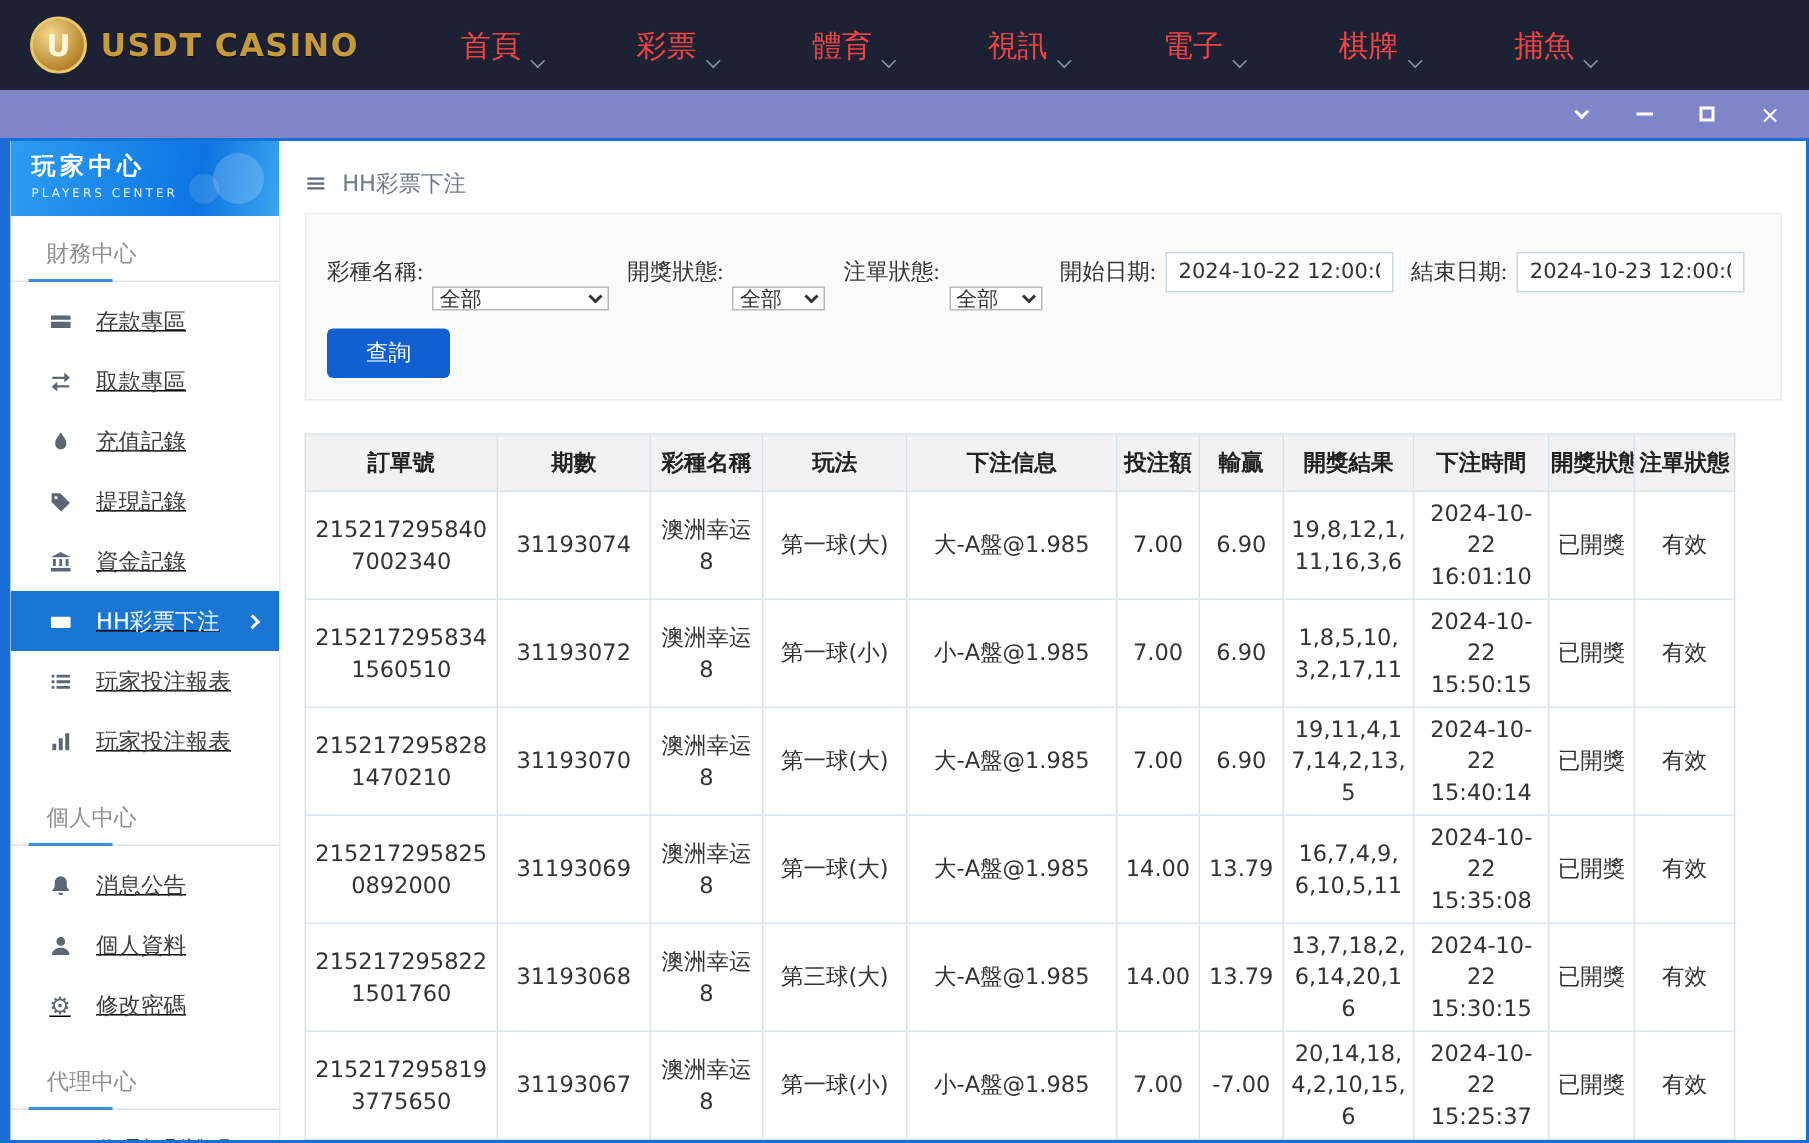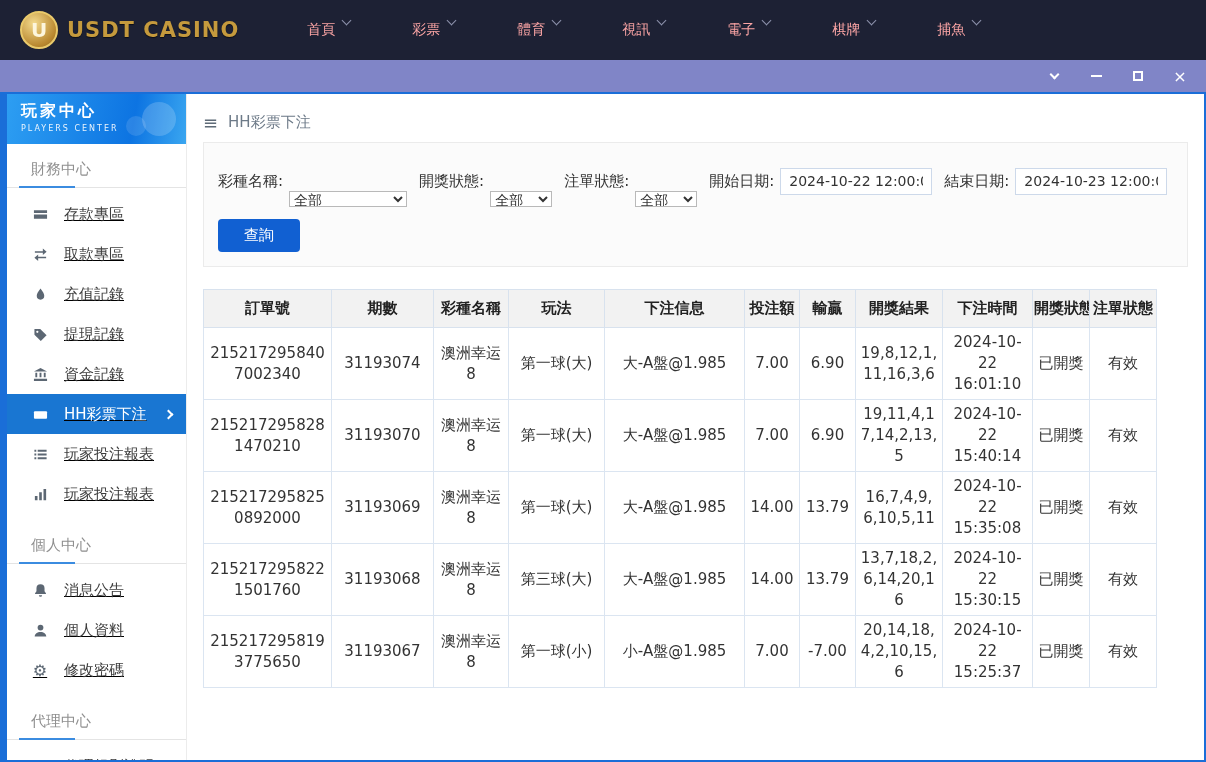--- a/index.html
+++ b/index.html
@@ -9,21 +9,21 @@
   
   .topbar { height:60px; background:#1d2134; display:flex; align-items:center; padding:0 20px; }
   .logo { display:flex; align-items:center; gap:9px; }
   .logo-coin { width:38px; height:38px; border-radius:50%;
     background:radial-gradient(circle at 35% 30%, #f3d98c, #b8872f 70%, #8a651f);
     border:2px solid #e9c96b; color:#fdf6dd; font-weight:bold; font-size:20px;
     display:flex; align-items:center; justify-content:center; }
   .logo-text { color:#c59a3d; font-size:21px; font-weight:800; letter-spacing:1px;
     text-shadow:0 1px 1px rgba(0,0,0,.6); }
   .topnav { display:flex; margin-left:68px; gap:62px; }
-  .nav-item { display:flex; align-items:flex-start; gap:8px; color:#fca5a5; font-size:14px; cursor:pointer; }
+  .nav-item { display:flex; align-items:flex-end; gap:8px; color:#ef4444; font-size:20px; cursor:pointer; }
   .chev { width:7px; height:7px; border-right:1.5px solid #8d92ac; border-bottom:1.5px solid #8d92ac;
     transform:rotate(45deg); margin-top:-4px; }
 
   
   .titlebar { height:32px; background:#8085c7; display:flex; align-items:center;
     justify-content:flex-end; padding:0 18px; gap:26px; }
   .wc { color:#fff; width:16px; height:16px; display:flex; align-items:center; justify-content:center;
     cursor:pointer; font-size:16px; }
   .wc .chev { border-color:#fff; border-width:2px; }
   .wc-min { width:11px; height:2px; background:#fff; display:inline-block; }
@@ -58,21 +58,21 @@
   .active-chev { margin-left:auto; width:7px; height:7px; border-right:2px solid #fff;
     border-bottom:2px solid #fff; transform:rotate(-45deg); }
 
   
   .main { flex:1; padding:14px 16px 0; overflow:hidden; }
   .breadcrumb { display:flex; align-items:center; gap:10px; color:#6d7a88; font-size:15px; height:28px; }
   .hamburger { font-size:18px; color:#5f6b78; }
 
   .filter-panel { margin-top:6px; background:#fbfbfb; border:1px solid #ebebeb; padding:12px 14px 14px; }
   .filter-row { display:flex; align-items:center; font-size:15px; color:#333; }
-  .flabel { margin-left:12px; margin-right:6px; }
+  .flabel { margin-left:12px; margin-right:6px;font-family:Liberation Serif, serif; }
   .flabel:first-child { margin-left:0; }
   select { height:16px; border:1px solid #b9b9b9; background:#fff; font-size:14px; color:#333;
     font-family:Liberation Serif, serif;margin-top:36px; }
   .sel-lottery { width:118px; }
   .sel-small { width:62px; }
   .date-input { width:152px; height:27px; border:1px solid #cdd9ea; padding:0 8px; font-size:14px;
     color:#333; font-family:inherit; }
   .search-btn { margin-top:12px; background:#1160d2; color:#fff; border:none; border-radius:4px;
     padding:7px 26px; font-size:15px; cursor:pointer; font-family:inherit; display:inline-block; }
 
@@ -320,20 +320,33 @@
             <td>第一球(大)</td>
             <td>大-A盤@1.985</td>
             <td>7.00</td>
             <td>6.90</td>
             <td>19,8,12,1,11,16,3,6</td>
             <td>2024-10-22 16:01:10</td>
             <td>已開獎</td>
             <td>有效</td>
           </tr>
           <tr>
+            <td>2152172958341560510</td>
+            <td>31193072</td>
+            <td>澳洲幸运8</td>
+            <td>第一球(小)</td>
+            <td>小-A盤@1.985</td>
+            <td>7.00</td>
+            <td>6.90</td>
+            <td>1,8,5,10,3,2,17,11</td>
+            <td>2024-10-22 15:50:15</td>
+            <td>已開獎</td>
+            <td>有效</td>
+          </tr>
+          <tr>
             <td>2152172958281470210</td>
             <td>31193070</td>
             <td>澳洲幸运8</td>
             <td>第一球(大)</td>
             <td>大-A盤@1.985</td>
             <td>7.00</td>
             <td>6.90</td>
             <td>19,11,4,17,14,2,13,5</td>
             <td>2024-10-22 15:40:14</td>
             <td>已開獎</td>

